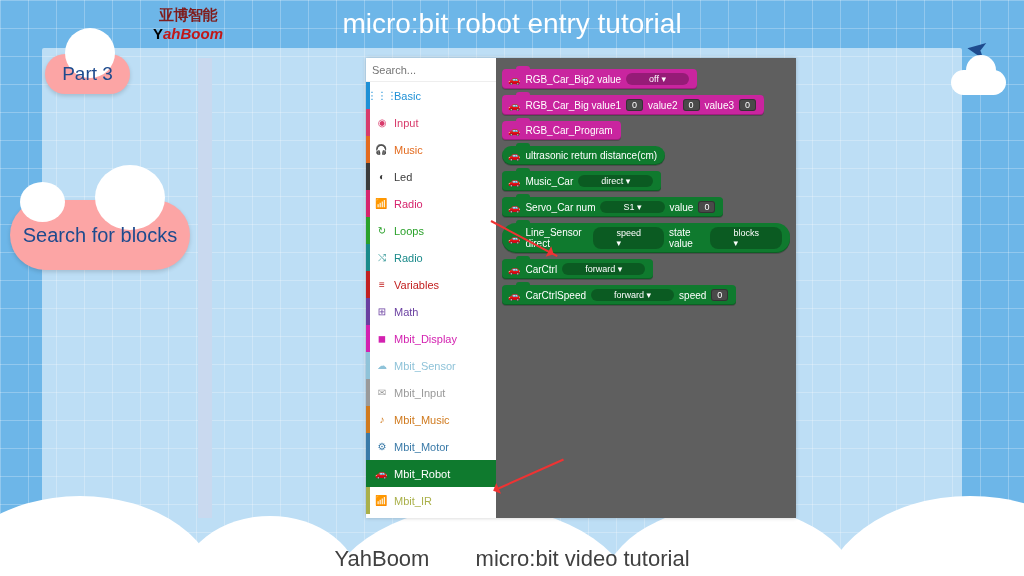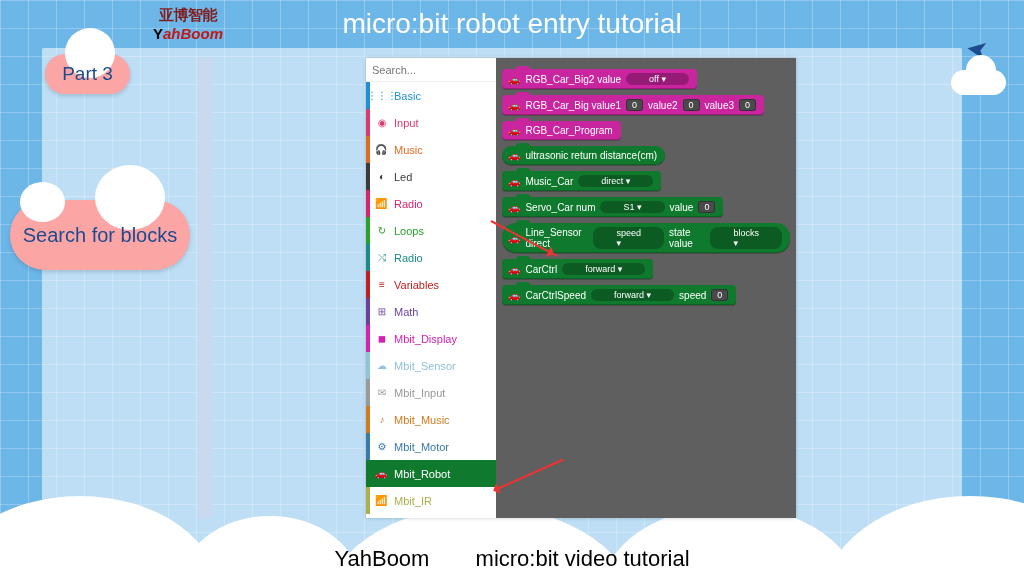--- a/index.html
+++ b/index.html
@@ -65,21 +65,21 @@
   .bc4{width:260px;height:180px;left:600px;bottom:-110px;}
   .bc5{width:300px;height:220px;left:820px;bottom:-140px;}
   .bc6{width:120px;height:90px;left:930px;bottom:-30px;}
 
   .bird { position:absolute; right:36px; top:34px; color:#1e4b8e; font-size:26px; transform:scaleX(-1) rotate(-10deg);}
   .small-cloud { position:absolute; right:18px; top:70px; width:55px; height:25px; background:#fff; border-radius:30px;}
   .small-cloud::before{content:"";position:absolute;width:30px;height:30px;background:#fff;border-radius:50%;top:-15px;left:15px;}
 
   .footer {
     position:absolute; bottom:4px; left:0; right:0; text-align:center;
-    color:#000000; font-size:22px; z-index:5;
+    color:#404040; font-size:22px; z-index:5;
   }
   .footer span { margin: 0 20px; }
 
   .inner-white {
     position:absolute; left:42px; top:48px; width:920px; height:520px;
     background:rgba(255,255,255,0.55); border-radius:2px; z-index:-1;
   }
 
   
   .editor {

